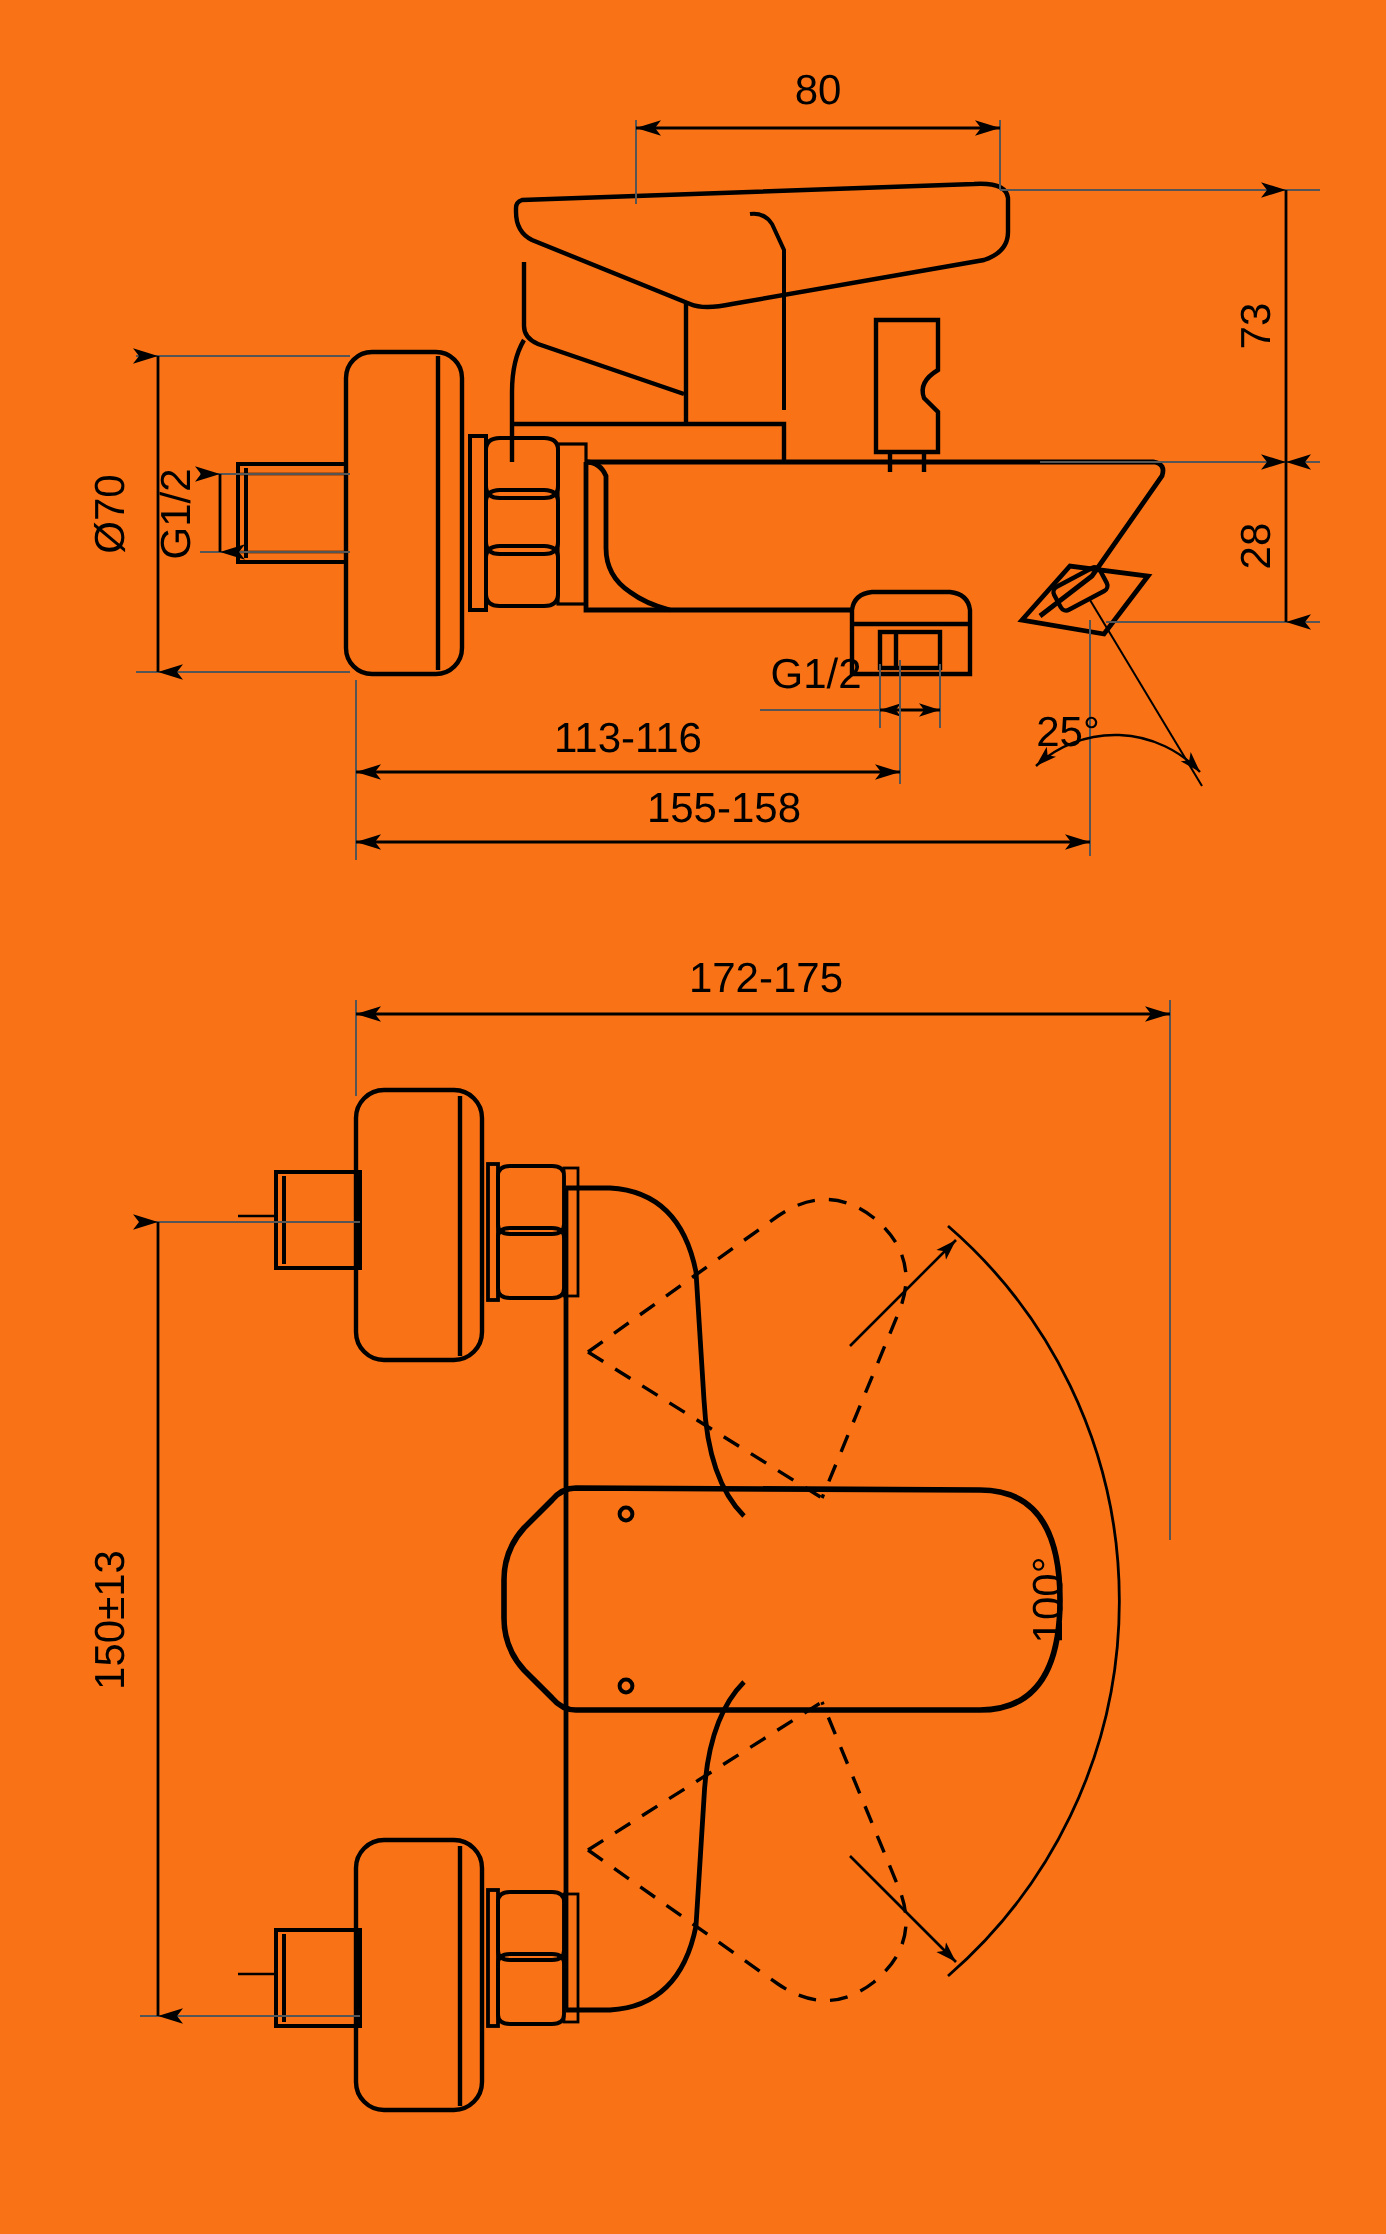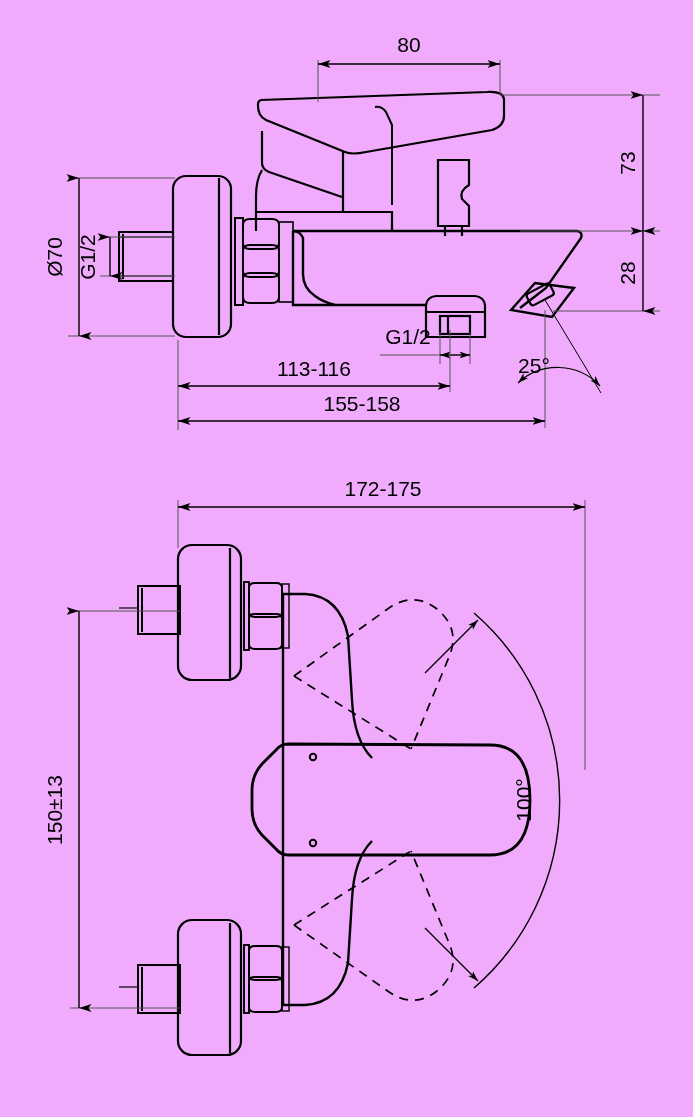--- a/index.html
+++ b/index.html
@@ -1,18 +1,18 @@
 <!DOCTYPE html>
 <html><head>
 <meta charset="utf-8">
 <style>
   html,body{margin:0;padding:0;background:#ffffff;}
   body{width:693px;height:1117px;overflow:hidden;
        font-family:"Liberation Sans", sans-serif;}
-  #sheet{position:relative;width:693px;height:1117px;background:#f0abfc;}
+  #sheet{position:relative;width:693px;height:1117px;background:#f97316;}
   svg{display:block;}
   .dimtext{font-family:"Liberation Sans", sans-serif;font-size:21px;fill:#000;}
 </style>
 </head>
 <body>
 
 <div id="sheet">
 
 <svg width="693" height="1117" viewBox="0 0 693 1117">
 

